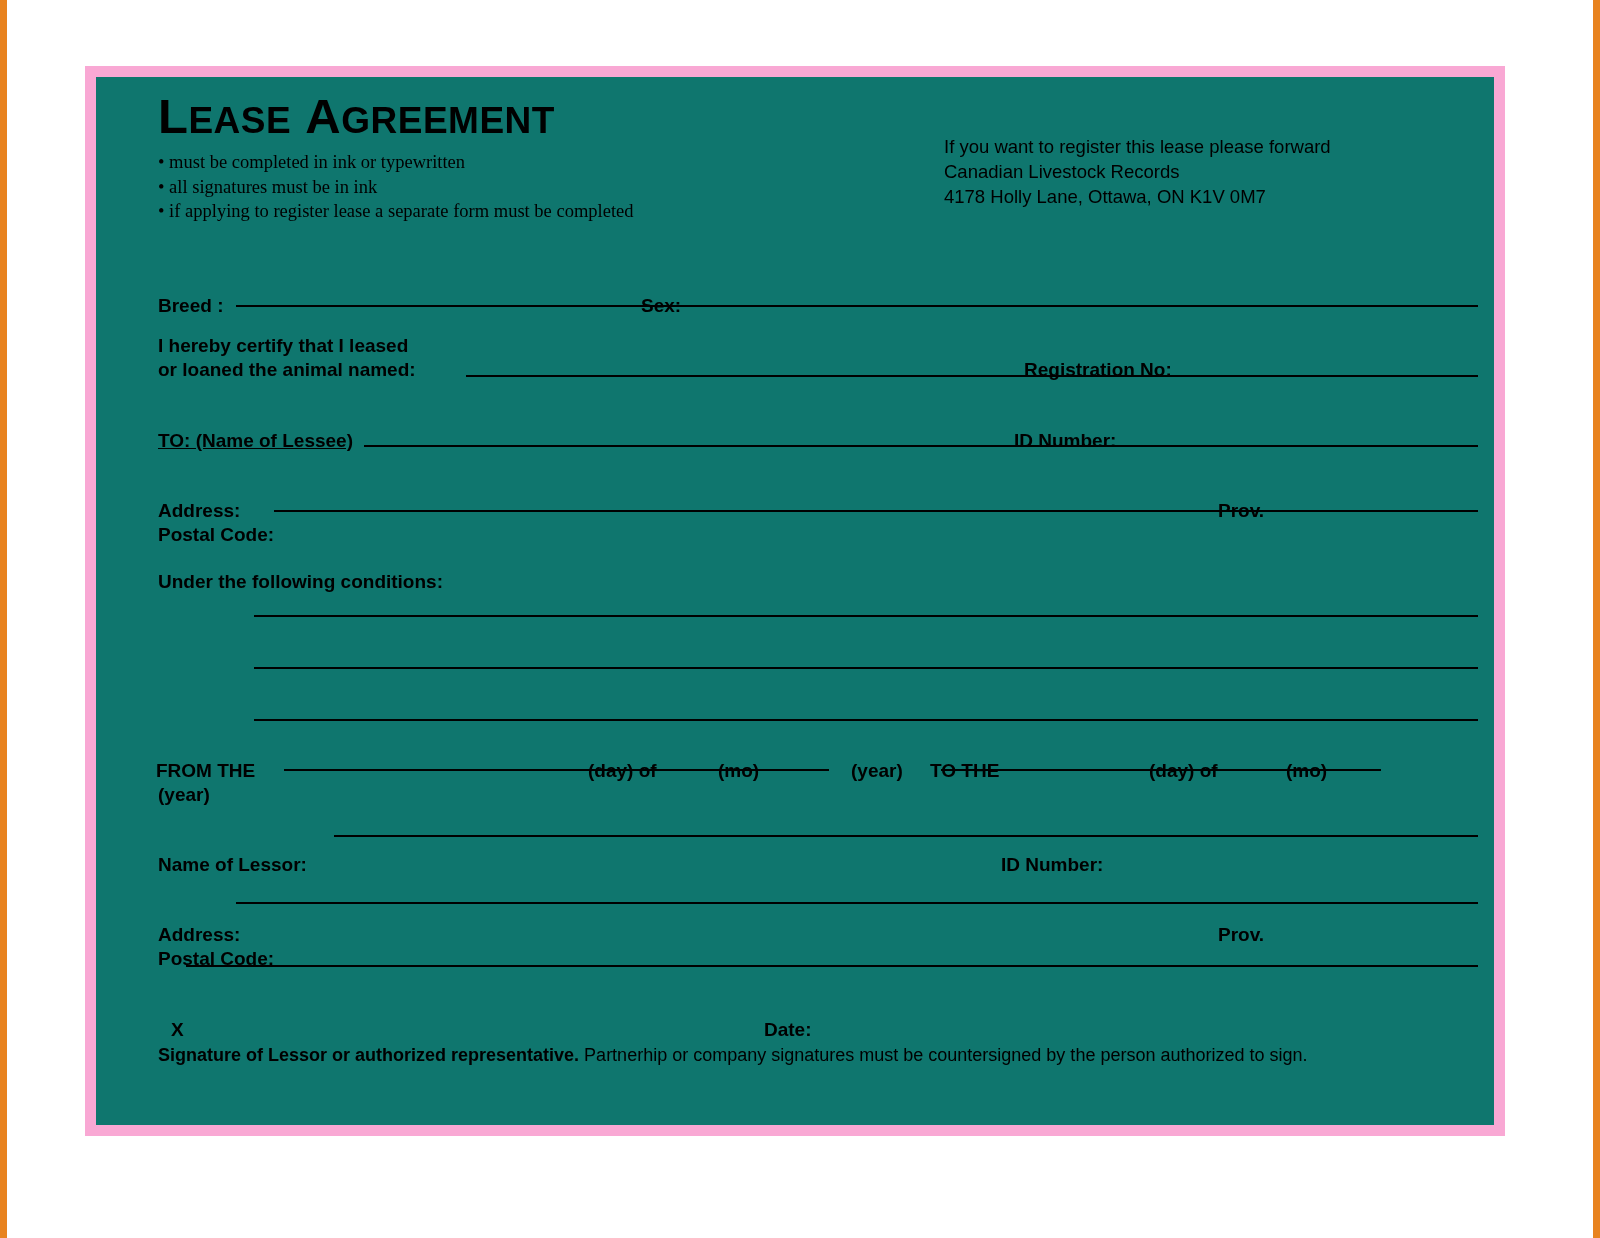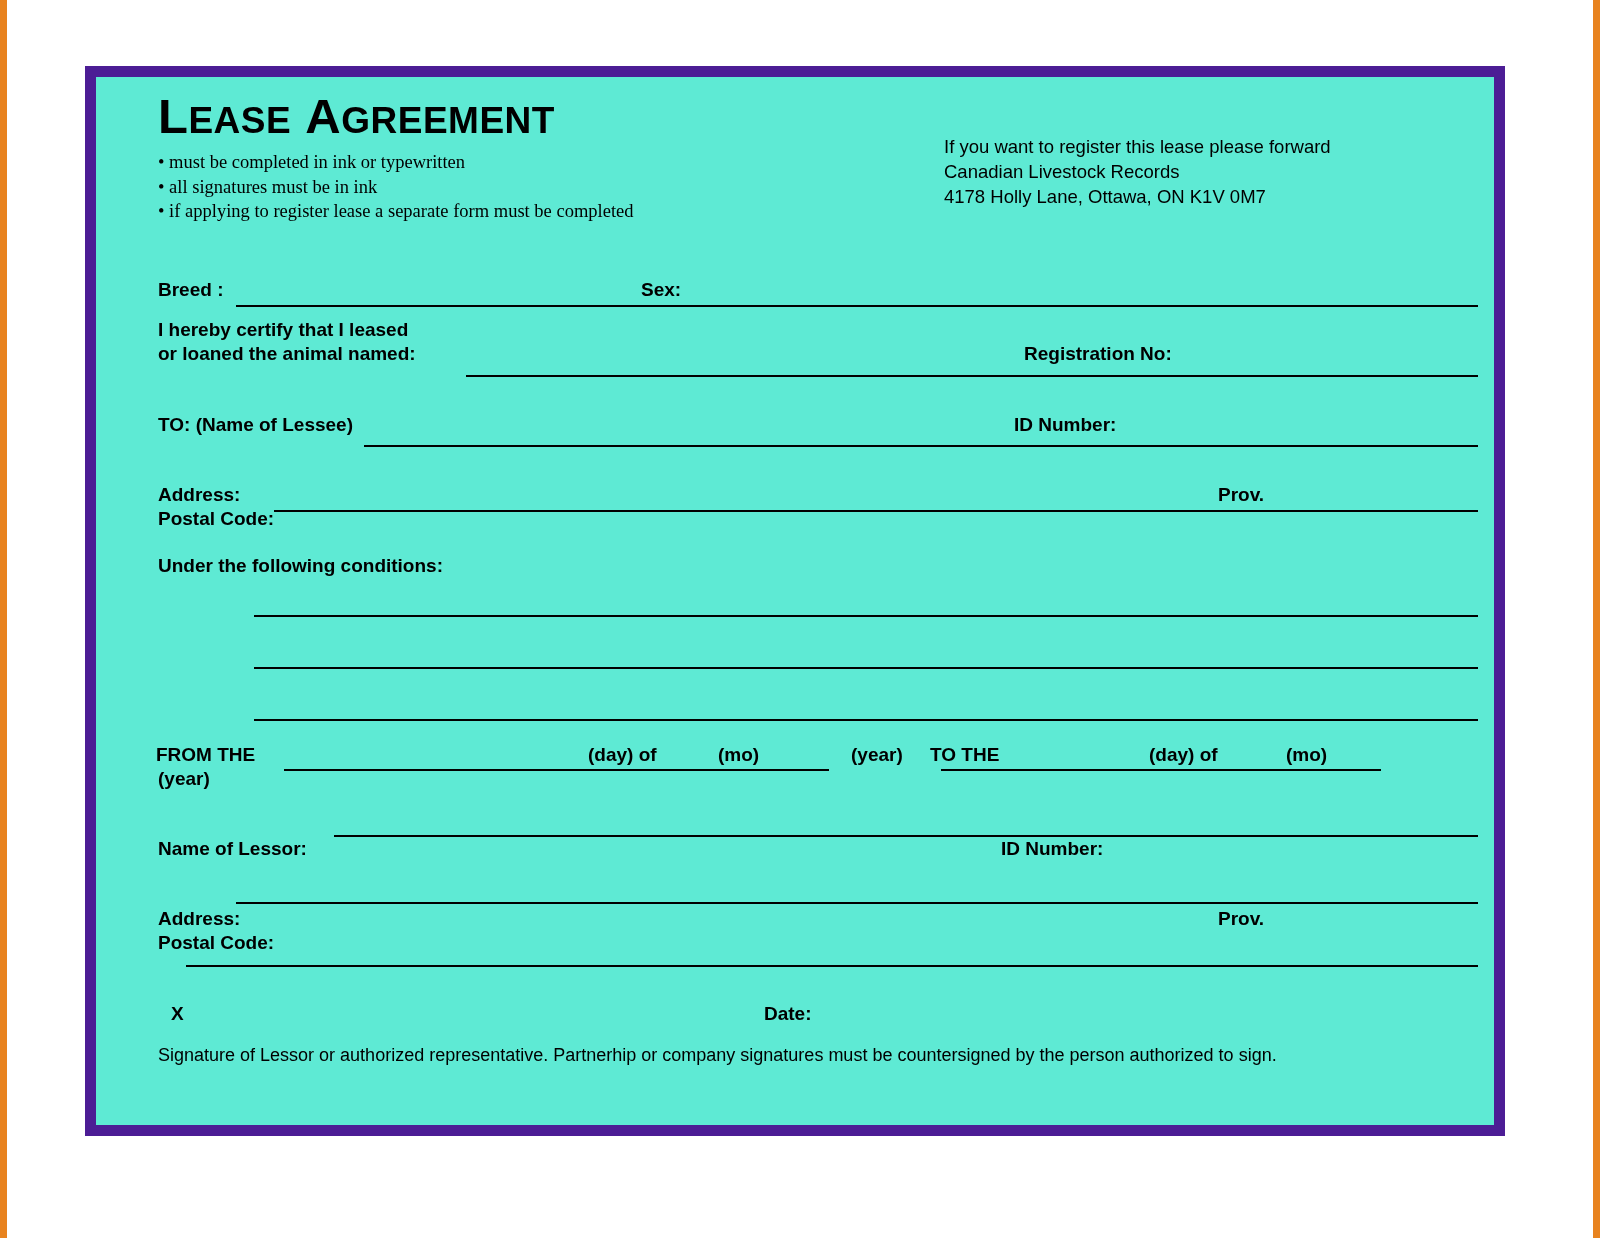--- a/index.html
+++ b/index.html
@@ -26,22 +26,22 @@
     border-right: 7px solid #e8831f;
     background: #ffffff;
   }
   .doc-outer {
     position: absolute;
     left: 78px;
     top: 66px;
     width: 1420px;
     height: 1070px;
     box-sizing: border-box;
-    border: 11px solid #4c1d95;
-    background: #5eead4;
+    border: 11px solid #f9a8d4;
+    background: #0f766e;
   }
   .doc-inner {
     position: relative;
     width: 100%;
     height: 100%;
     box-sizing: border-box;
     padding: 0;
   }
 
   
@@ -74,35 +74,36 @@
     line-height: 25px;
   }
   .register-note div { white-space: nowrap; }
 
   
   .lbl {
     position: absolute;
     font-weight: bold;
     font-size: 19px;
     white-space: nowrap;
+    margin-top: 16px;
   }
   .rule {
     position: absolute;
     border-bottom: 2.5px solid #000000;
     height: 0;
   }
 
   .footnote {
     position: absolute;
     left: 62px;
     top: 910px;
     font-size: 18px;
     white-space: nowrap;
   }
-  .footnote b { font-weight: normal; text-align: center; }
+  .footnote b { font-weight: bold; text-align: center; }
 </style>
 </head>
 <body>
 
 <div class="page-frame">
   <div class="doc-outer">
     <div class="doc-inner">
 
       <div class="title">
         <span>L</span><span class="small-cap">EASE</span>&nbsp;<span>A</span><span class="small-cap">GREEMENT</span>
@@ -122,21 +123,21 @@
 
       <div class="lbl" style="left:62px; top:202px;">Breed :</div>
       <div class="lbl" style="left:545px; top:202px;">Sex:</div>
       <div class="rule" style="left:140px; top:228px; width:1242px;"></div>
 
       <div class="lbl" style="left:62px; top:242px;">I hereby certify that I leased</div>
       <div class="lbl" style="left:62px; top:266px;">or loaned the animal named:</div>
       <div class="lbl" style="left:928px; top:266px;">Registration No:</div>
       <div class="rule" style="left:370px; top:298px; width:1012px;"></div>
 
-      <div class="lbl" style="left:62px; top:337px;">TO: (Name of Lessee)</div>
+      <div class="lbl" style="left:62px; top:337px;text-decoration:underline;">TO: (Name of Lessee)</div>
       <div class="lbl" style="left:918px; top:337px;">ID Number:</div>
       <div class="rule" style="left:268px; top:368px; width:1114px;"></div>
 
       <div class="lbl" style="left:62px; top:407px;">Address:</div>
       <div class="lbl" style="left:1122px; top:407px;">Prov.</div>
       <div class="lbl" style="left:62px; top:431px;">Postal Code:</div>
       <div class="rule" style="left:178px; top:433px; width:1204px;"></div>
 
       <div class="lbl" style="left:62px; top:478px;">Under the following conditions:</div>
       <div class="rule" style="left:158px; top:538px; width:1224px;"></div>

